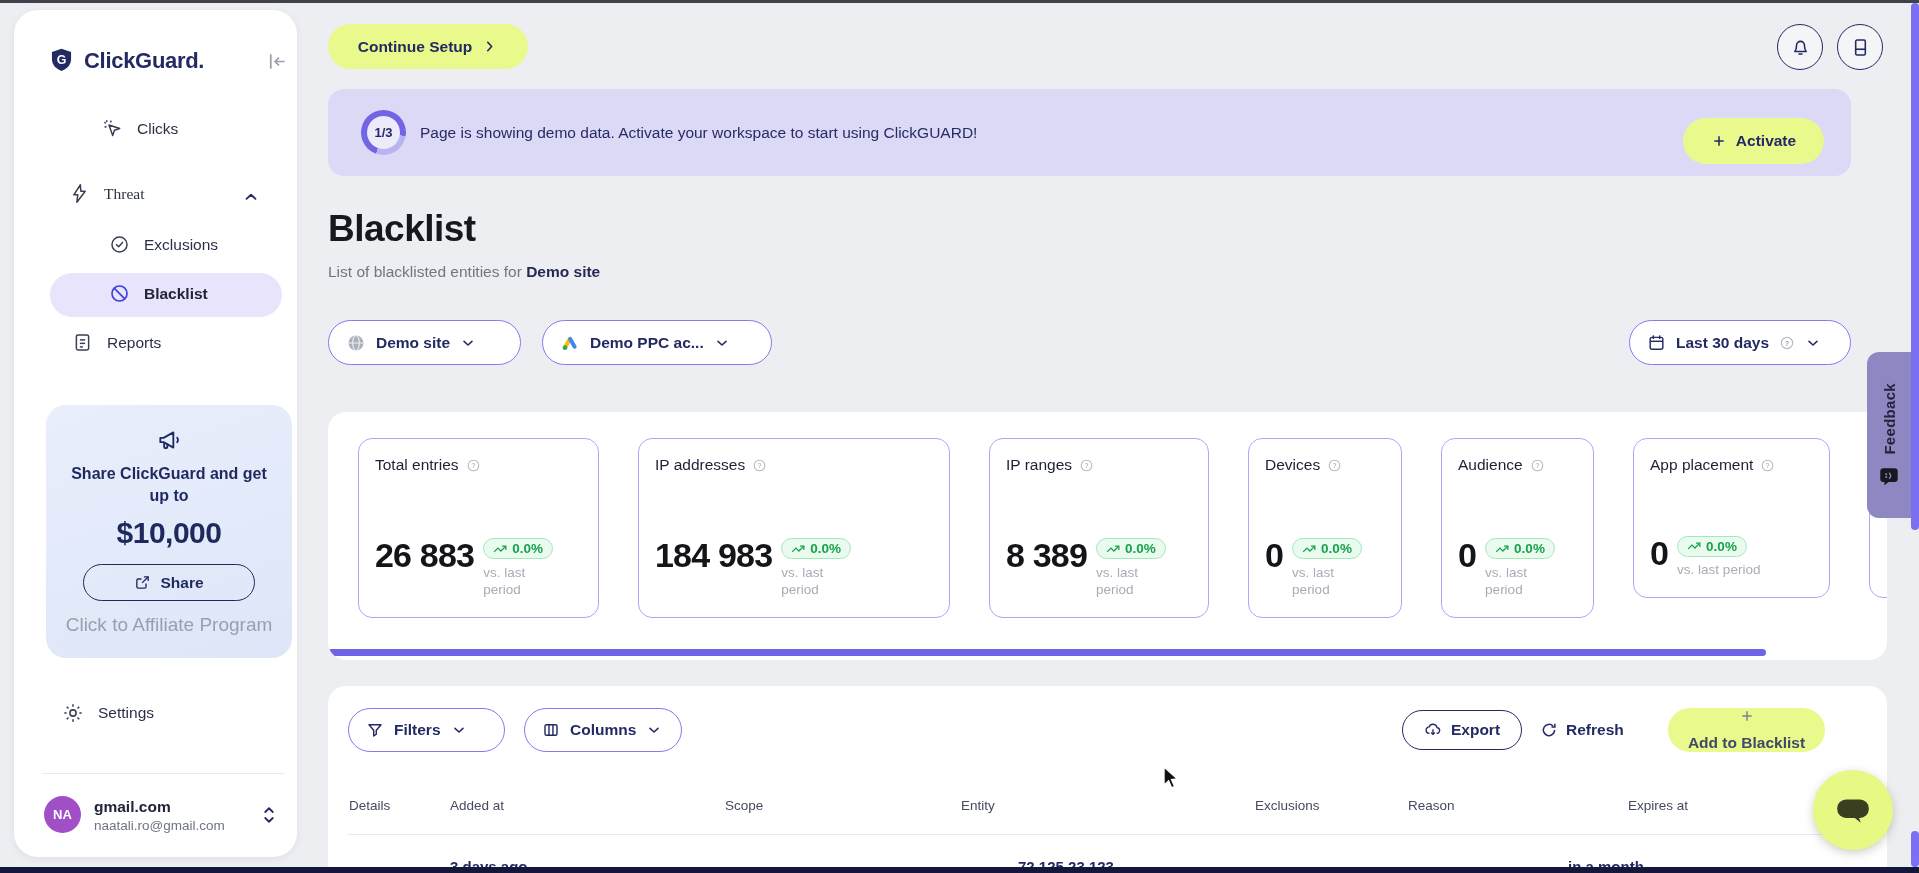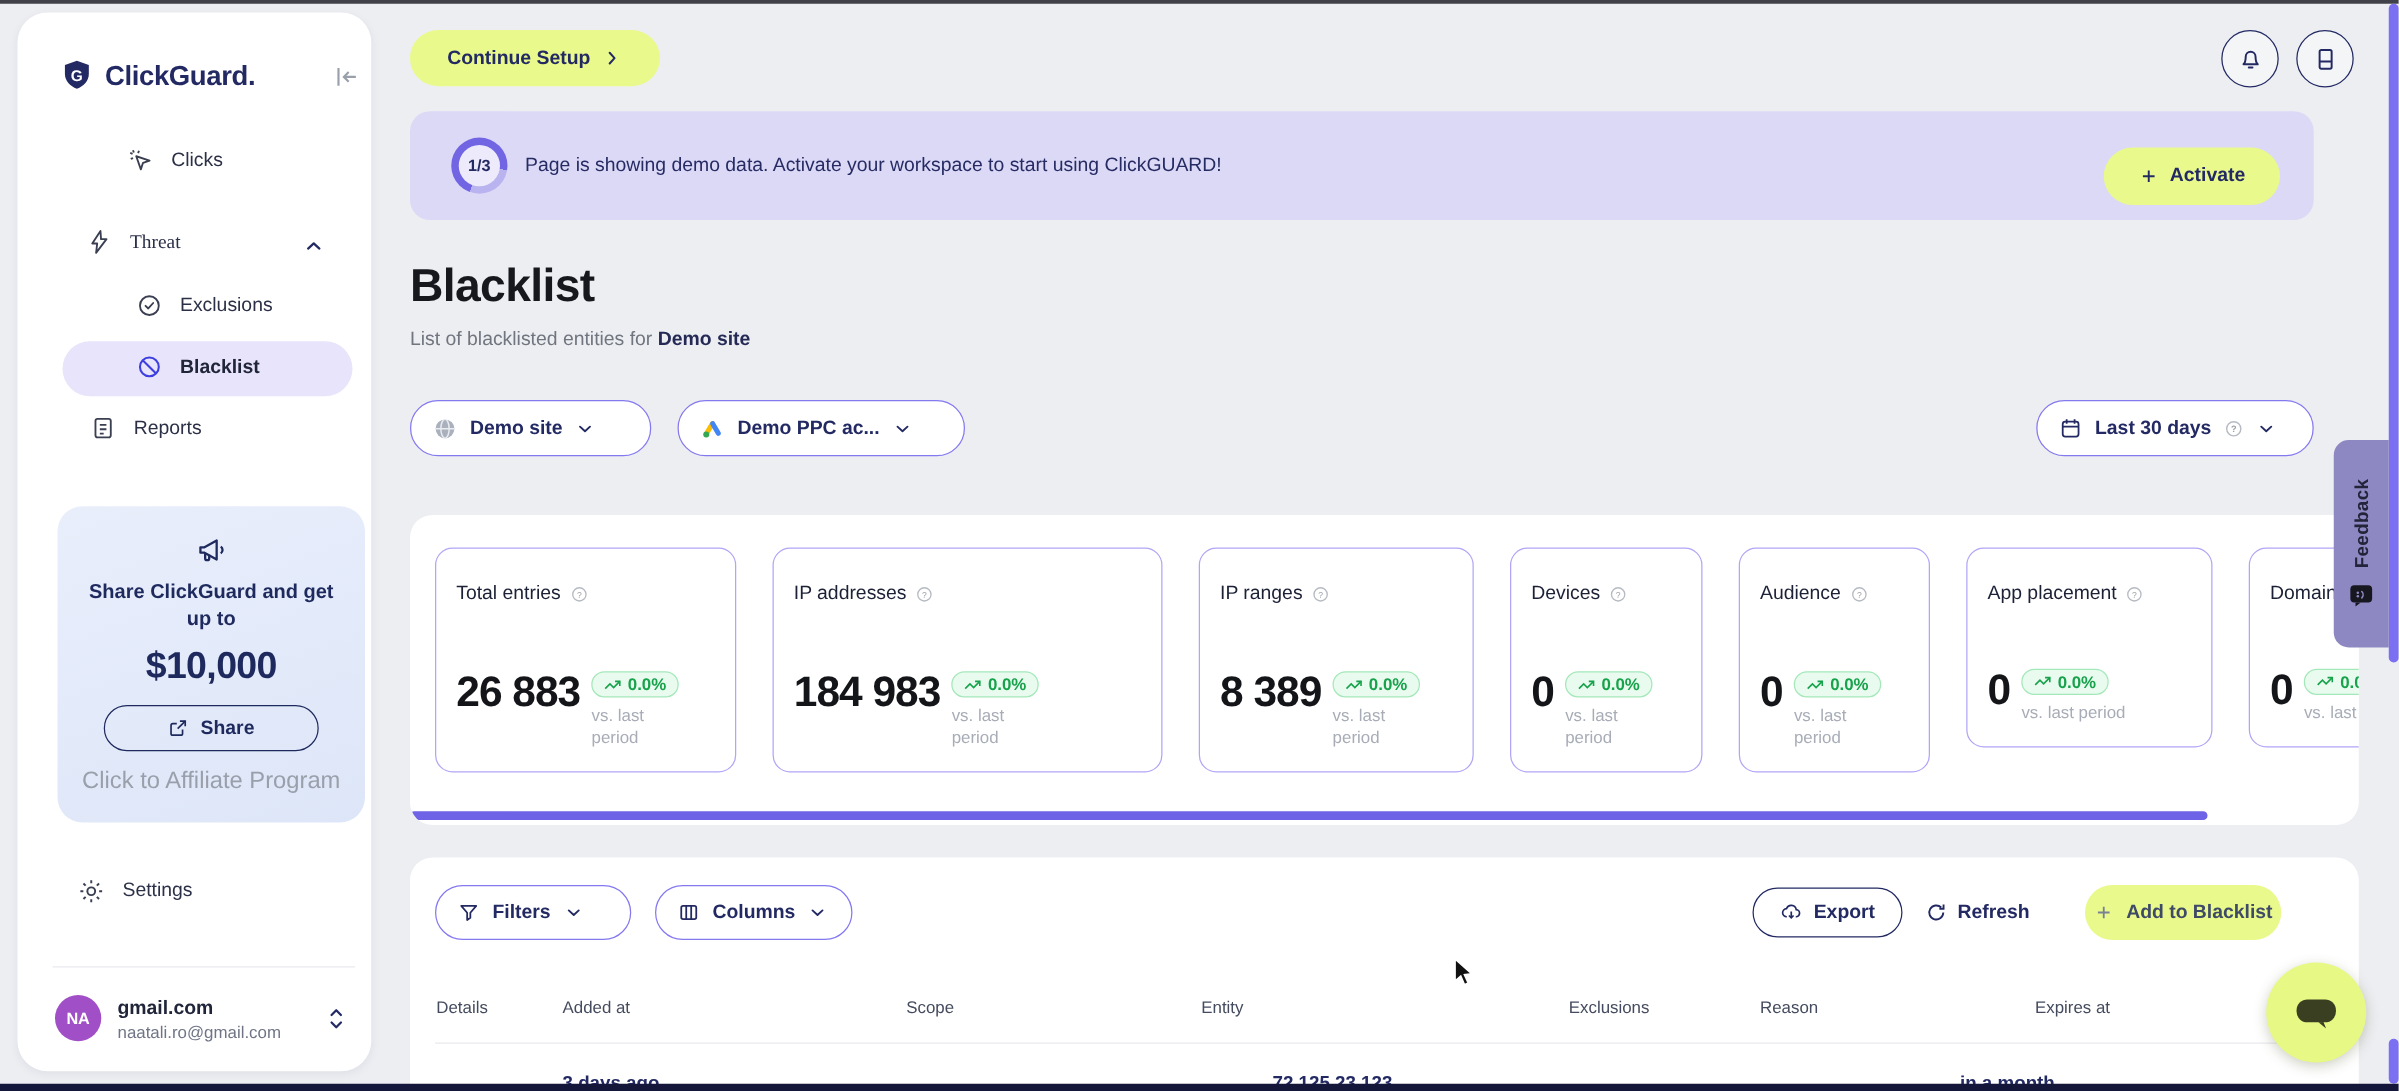--- a/index.html
+++ b/index.html
@@ -65,40 +65,40 @@
   
   .pill { height:45px; background:#fff; border:1.3px solid #8579f0; border-radius:23px;
     display:flex; align-items:center; gap:10px; padding:0 17px; font-size:15.5px; font-weight:600; color:#232a63; cursor:pointer; }
   .pill-site { left:328px; top:320px; width:193px; }
   .pill-ppc  { left:542px; top:320px; width:230px; }
   .pill-date { left:1629px; top:320px; width:222px; }
 
   
   .panel1 { left:328px; top:412px; width:1559px; height:248px; background:#fff; border-radius:18px; overflow:hidden; }
   .cards { position:absolute; left:20px; top:26px; display:flex; gap:29px; }
-  .statcard { position:relative; border:1.2px solid #b1a6f6; border-radius:14px; background:#fff; padding:27px 16px; overflow:hidden; }
+  .statcard { position:relative; border:1.2px solid #b1a6f6; border-radius:14px; background:#fff; padding:17px 16px; overflow:hidden;margin-left:10px; }
   .stat-label { display:flex; align-items:center; gap:7px; font-size:15.5px; font-weight:500; color:#1c2136; white-space:nowrap; }
   .stat-bottom { position:absolute; left:16px; bottom:18px; display:flex; align-items:flex-start; gap:9px; }
   .stat-value { font-size:34px; font-weight:700; color:#141519; letter-spacing:-.8px; line-height:1; white-space:nowrap; }
   .delta-pill { display:inline-flex; align-items:center; gap:5px; padding:2px 9px; border-radius:999px;
     background:#e9fbef; border:1px solid #a4e8ba; color:#17a24b; font-size:13.5px; font-weight:700; }
   .vs { margin-top:4px; font-size:13.5px; color:#a7acb6; line-height:1.3; width:72px; }
   .statcard.wide .vs { width:auto; white-space:nowrap; }
   .hbar { position:absolute; left:0; bottom:4px; width:1438px; height:7px; background:#6e62e6; border-radius:4px; cursor:pointer; }
 
   
   .panel2 { left:328px; top:686px; width:1559px; height:187px; background:#fff; border-radius:18px 18px 0 0; overflow:hidden; }
   .pill-sm { position:absolute; height:44px; background:#fff; border:1.3px solid #8579f0; border-radius:23px;
     display:flex; align-items:center; gap:10px; padding:0 17px; font-size:15.5px; font-weight:600; color:#232a63; cursor:pointer; }
   .export { position:absolute; left:1074px; top:24px; width:120px; height:40px; border:1.6px solid #232a63; border-radius:21px;
     display:flex; align-items:center; justify-content:center; gap:9px; font-size:15.5px; font-weight:700; color:#232a63; background:#fff; cursor:pointer; }
   .refresh { position:absolute; left:1212px; top:24px; height:40px; display:flex; align-items:center; gap:8px;
     font-size:15.5px; font-weight:600; color:#232a63; cursor:pointer; }
   .addbtn { position:absolute; left:1340px; top:22px; width:157px; height:44px; background:#e9f98c; border-radius:23px;
-    display:flex; align-items:center; justify-content:center; gap:10px; font-size:15.5px; font-weight:600; color:#3f4a66; cursor:pointer; }
+    display:flex; align-items:center; justify-content:center; gap:10px; font-size:15.5px; font-weight:600; color:#3f4a66; cursor:pointer;flex-direction:column; }
   .th { position:absolute; top:112px; font-size:13.5px; font-weight:500; color:#454b5e; }
   .t-divider { position:absolute; left:20px; right:20px; top:148px; height:1px; background:#e9eaef; }
   .rowclip { position:absolute; left:0; top:172px; width:100%; height:10px; overflow:hidden; }
   .rowclip span { position:absolute; top:0; font-size:15px; font-weight:600; color:#232a63; }
 
   
   .feedback { left:1867px; top:352px; width:44px; height:166px; background:#8e88c2; border-radius:12px 0 0 12px; z-index:40;
     display:flex; flex-direction:column; align-items:center; justify-content:center; gap:10px; cursor:pointer; }
   .feedback-label { writing-mode:vertical-rl; transform:rotate(180deg); font-size:15px; font-weight:600; color:#23233a; letter-spacing:.3px; }
   .vthumb { left:1911px; width:8px; background:#7b6ff2; border-radius:4px; z-index:30; cursor:pointer; }

